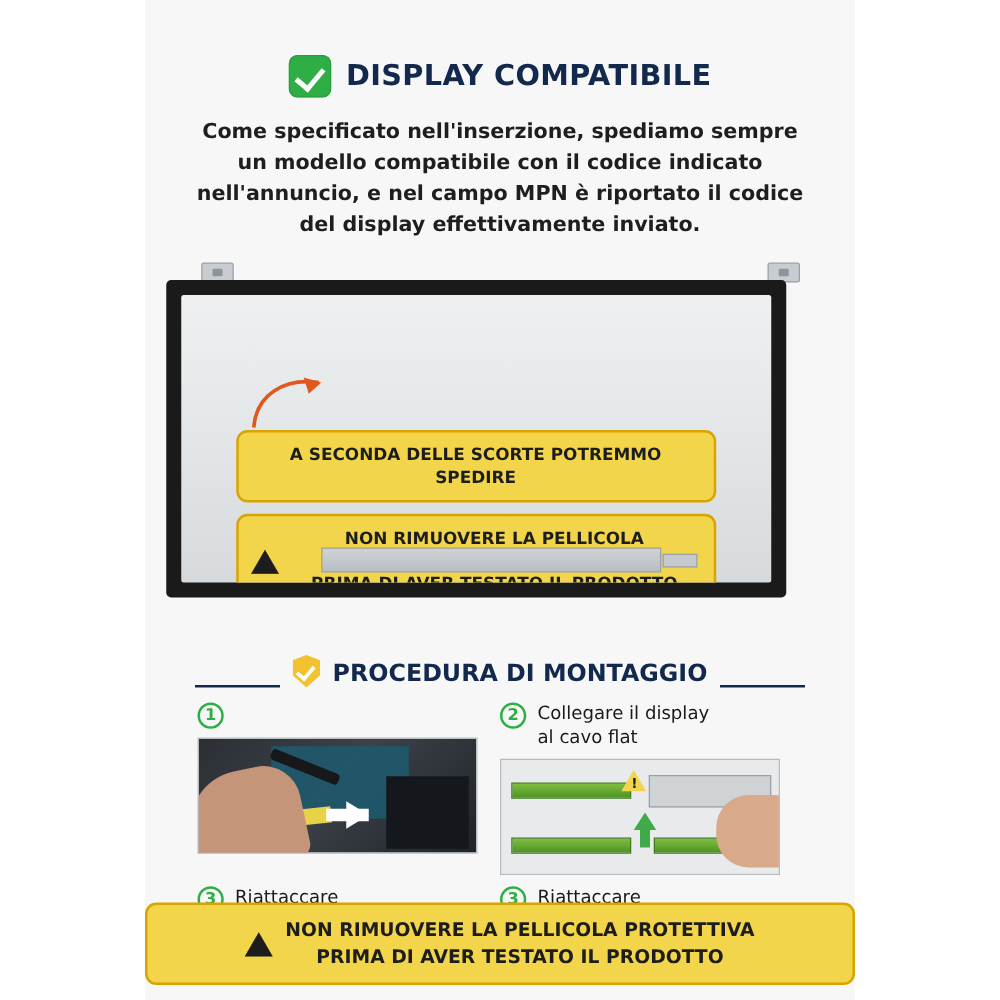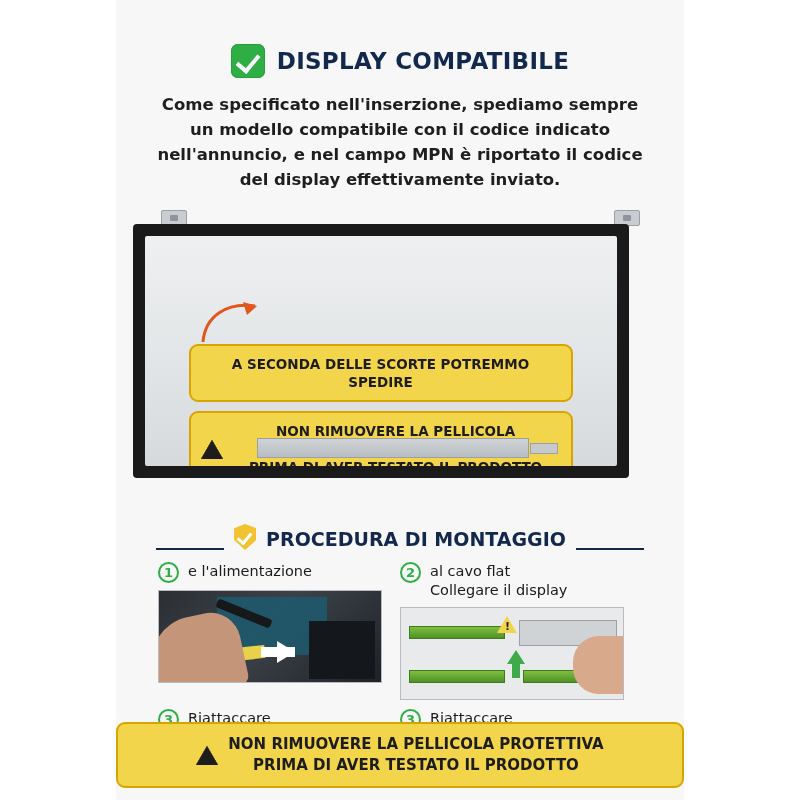--- a/index.html
+++ b/index.html
@@ -507,39 +507,38 @@
       <div class="shield"></div>
       <div class="proc-title">PROCEDURA DI MONTAGGIO</div>
       <div class="proc-line"></div>
     </div>
 
     <div class="steps">
       <div class="step-col">
         <div class="step-line">
           <div class="step-num">1</div>
           <div class="step-text">
-            <div>e l'alimentazione</div>
           </div>
         </div>
         <div class="photo internals">
           <div class="board"></div>
           <div class="board2"></div>
           <div class="yellowtag"></div>
           <div class="tool"></div>
           <div class="hand"></div>
           <div class="whitearrow"></div>
         </div>
       </div>
 
       <div class="step-col">
         <div class="step-line">
           <div class="step-num">2</div>
           <div class="step-text">
+            <div>Collegare il display</div>
             <div>al cavo flat</div>
-            <div>Collegare il display</div>
           </div>
         </div>
         <div class="photo cable">
           <div class="strip s1"></div>
           <div class="strip s2"></div>
           <div class="strip s3"></div>
           <div class="conn"></div>
           <div class="mini-warn"></div>
           <div class="uparrow"></div>
           <div class="fingers"></div>

